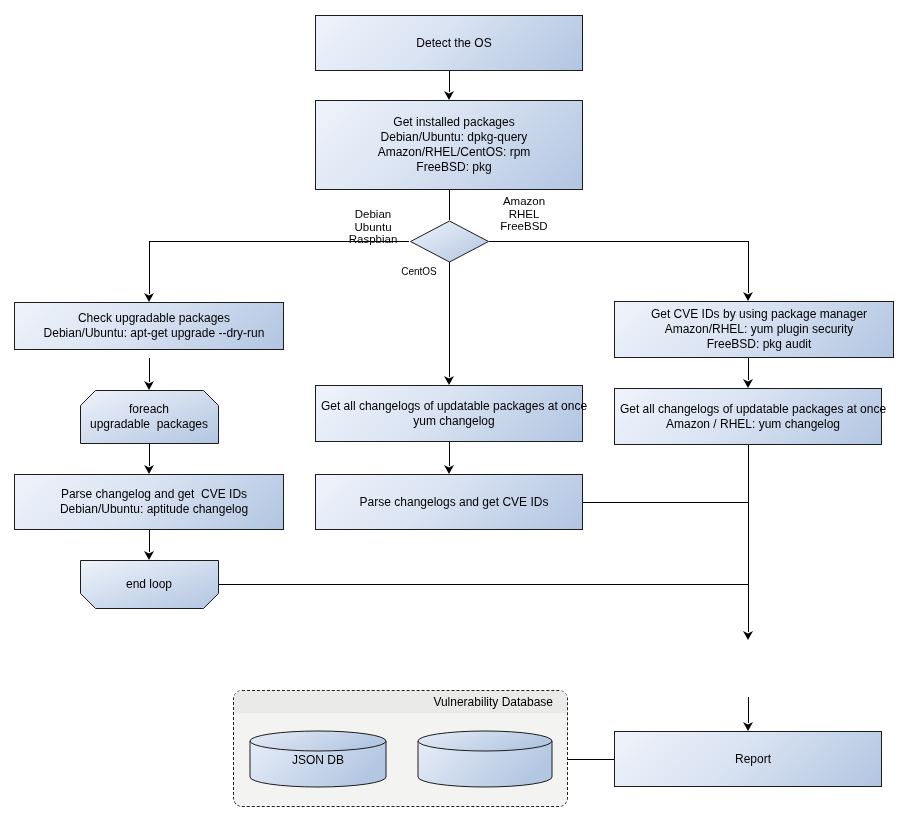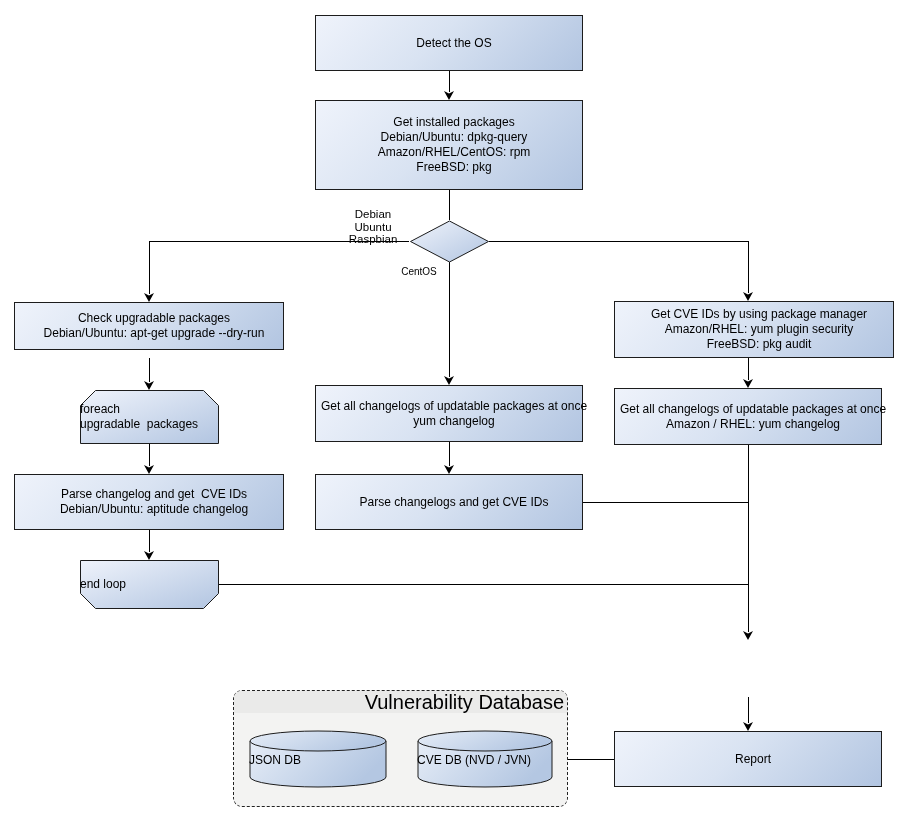--- a/index.html
+++ b/index.html
@@ -10,33 +10,33 @@
   .box {
     position:absolute; box-sizing:border-box; border:1px solid #1c1c1c;
     background:linear-gradient(135deg, #eff3fb 0%, #d9e3f2 45%, #b2c5e1 100%);
     display:flex; flex-direction:column; align-items:center; justify-content:center;
     font-size:12px; line-height:15px; text-align:center;padding-left:10px;
   }
   .tl { white-space:pre; }
   .ln { position:absolute; background:#000; }
   .shape { position:absolute; }
   .slabel {
-    position:absolute; display:flex; flex-direction:column; align-items:flex-start;
+    position:absolute; display:flex; flex-direction:column; align-items:center;
     justify-content:center; font-size:12px; line-height:15px; text-align:center;
   }
   .blabel { position:absolute; font-size:11.5px; line-height:12.5px; text-align:center; }
   .ah { position:absolute; width:10px; height:9px; }
   .group {
     position:absolute; left:233px; top:690px; width:335px; height:117px;
     box-sizing:border-box; border:1.3px dashed #222; border-radius:9px; background:#f3f3f2;
   }
   .ghead {
     position:absolute; left:0; top:0; right:0; height:22px; background:#eaeae9;
-    border-radius:7px 7px 0 0; font-size:20px; line-height:22px; text-align:right;
-    padding-right:3px; box-sizing:border-box; white-space:pre;
+    border-radius:7px 7px 0 0; font-size:12px; line-height:22px; text-align:right;
+    padding-right:14px; box-sizing:border-box; white-space:pre;
   }
 </style>
 </head>
 <body>
 
 <div id="canvas">
 
   <div class="ln" style="left:449px;top:71px;width:1px;height:21px"></div>
   <div class="ln" style="left:449px;top:190px;width:1px;height:30px"></div>
   <div class="ln" style="left:149px;top:241px;width:260px;height:1px"></div>
@@ -97,20 +97,25 @@
       </linearGradient>
     </defs>
     <polygon points="40.5,1 79.5,21.5 40.5,42 1.5,21.5" fill="url(#gD)" stroke="#1c1c1c" stroke-width="1"></polygon>
   </svg>
 
   <div class="blabel" style="left:333px;top:208px;width:80px">
     <div>Debian</div>
     <div>Ubuntu</div>
     <div>Raspbian</div>
   </div>
+  <div class="blabel" style="left:484px;top:195px;width:80px">
+    <div>Amazon</div>
+    <div>RHEL</div>
+    <div>FreeBSD</div>
+  </div>
   <div class="blabel" style="left:379px;top:266px;width:80px;font-size:10px">
     <div>CentOS</div>
   </div>
 
   <div class="box" style="left:315px;top:15px;width:268px;height:56px">
     <div class="tl">Detect the OS</div>
   </div>
 
   <div class="box" style="left:315px;top:100px;width:268px;height:90px">
     <div class="tl">Get installed packages</div>
@@ -201,18 +206,15 @@
     <svg class="shape" style="left:183px;top:39px" width="137" height="59">
       <defs>
         <linearGradient id="gC2" x1="0" y1="0" x2="1" y2="0.35">
           <stop offset="0" stop-color="#e6edf7"></stop>
             <stop offset="1" stop-color="#b4c7e2"></stop>
         </linearGradient>
       </defs>
       <path d="M1,11 L1,47 A67,10 0 0 0 135,47 L135,11" fill="url(#gC2)" stroke="#1c1c1c" stroke-width="1"></path>
       <ellipse cx="68" cy="11" rx="67" ry="10" fill="url(#gC2)" stroke="#1c1c1c" stroke-width="1"></ellipse>
     </svg>
-    <div class="slabel" style="left:183px;top:44px;width:136px;height:50px">
-      <div class="tl">CVE DB (NVD / JVN)</div>
-    </div>
   </div>
 
 </div>
 
 </body></html>

